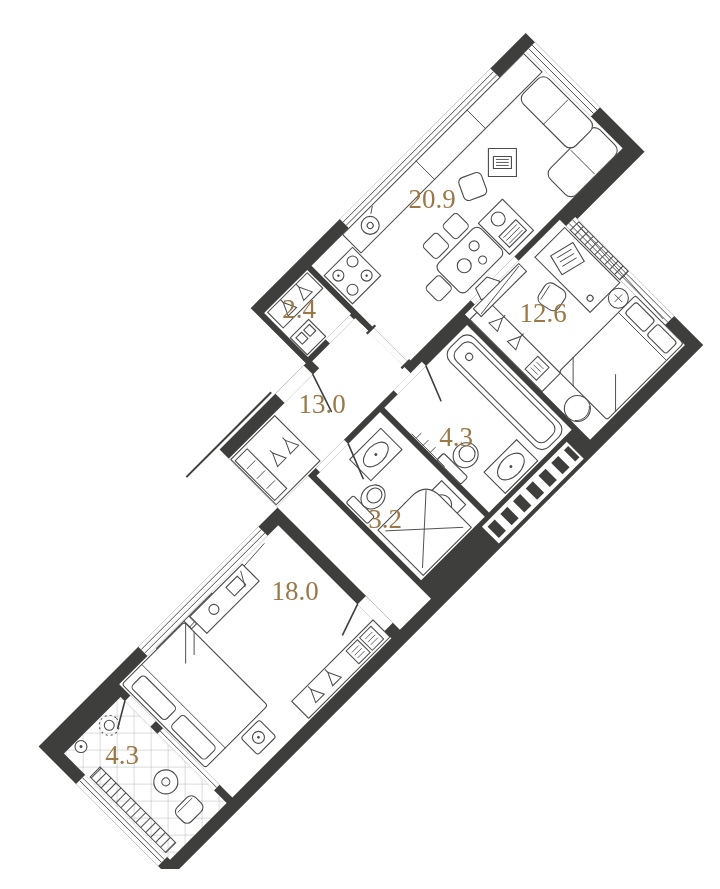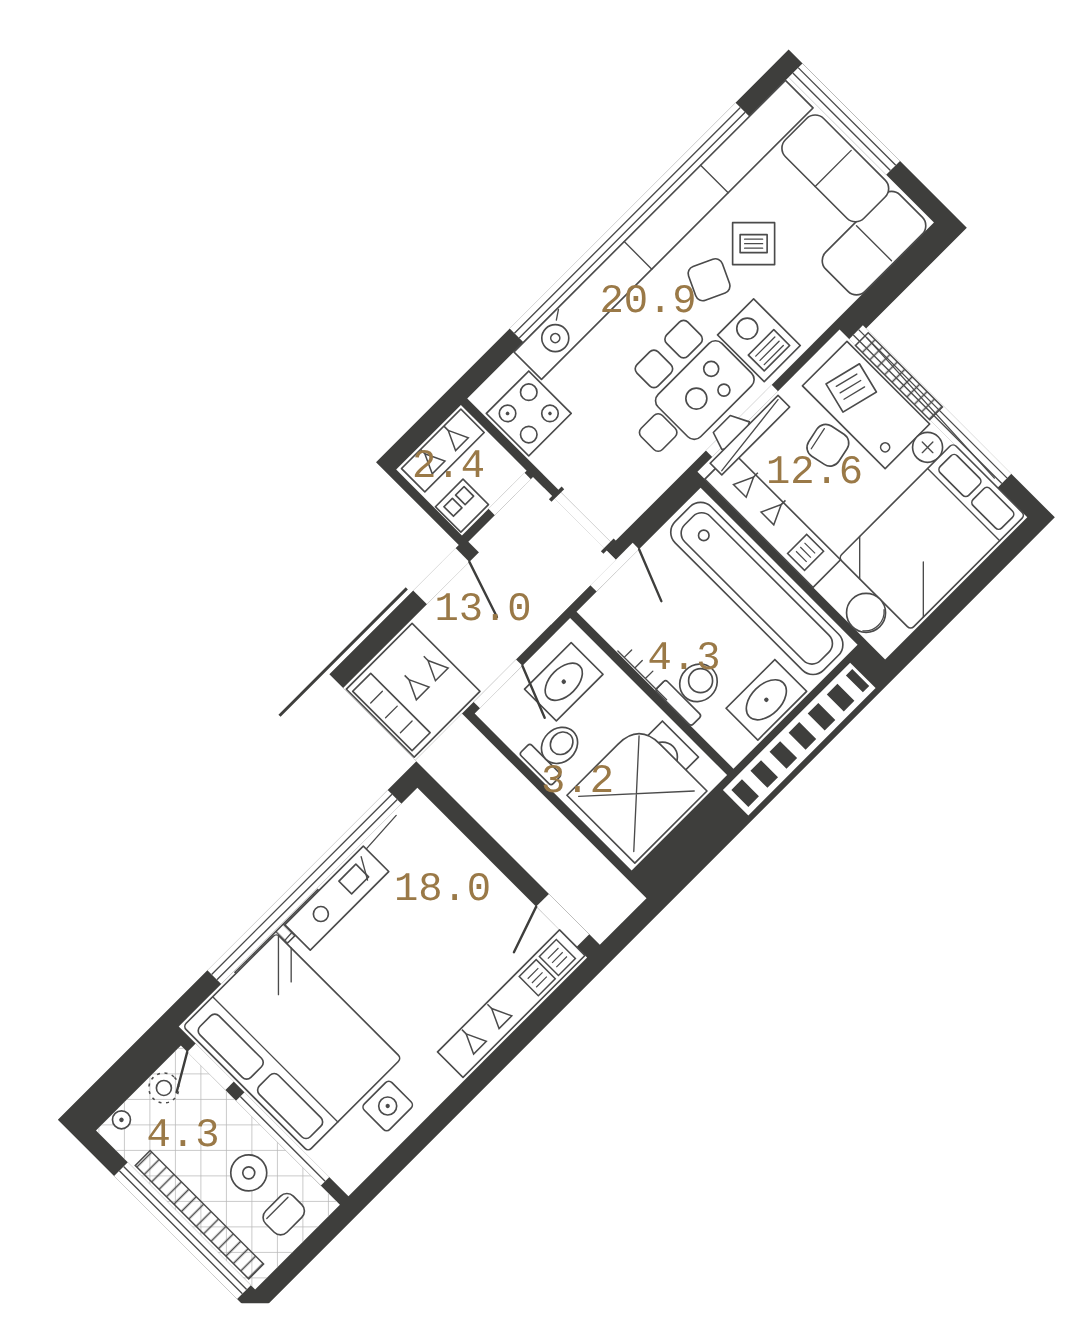--- a/index.html
+++ b/index.html
@@ -1,17 +1,17 @@
 <!DOCTYPE html>
 <html><head>
 <meta charset="utf-8">
 <style>
   html,body{margin:0;padding:0;background:#ffffff;}
   .stage{position:relative;width:720px;height:869px;background:#ffffff;overflow:hidden;
-         font-family:Liberation Mono, monospace;}
+         font-family:Liberation Serif, serif;}
   svg{display:block;}
   .furn{fill:#ffffff;stroke:#4b4b4b;stroke-width:1.1;stroke-linecap:round;stroke-linejoin:round;}
   .thin{stroke:#4b4b4b;stroke-width:0.9;fill:none;stroke-linecap:round;}
   .glz{stroke:#4b4b4b;stroke-width:0.9;fill:none;}
   .leaf{stroke:#3e3e3c;stroke-width:1.6;fill:none;stroke-linecap:round;}
   .wall{fill:#3e3e3c;}
   .gap{fill:#ffffff;}
   .area-label{font-size:27px;fill:#9a7947;text-anchor:middle;}
 </style>
 </head>

